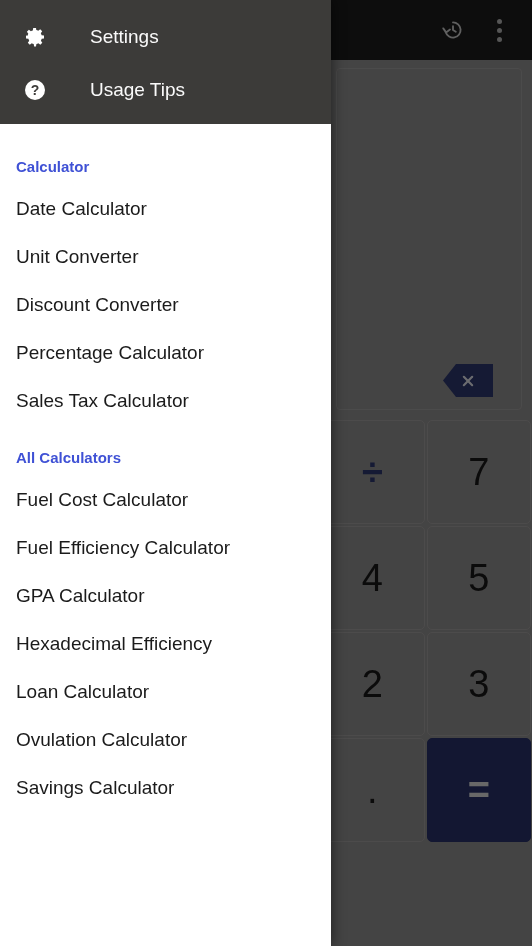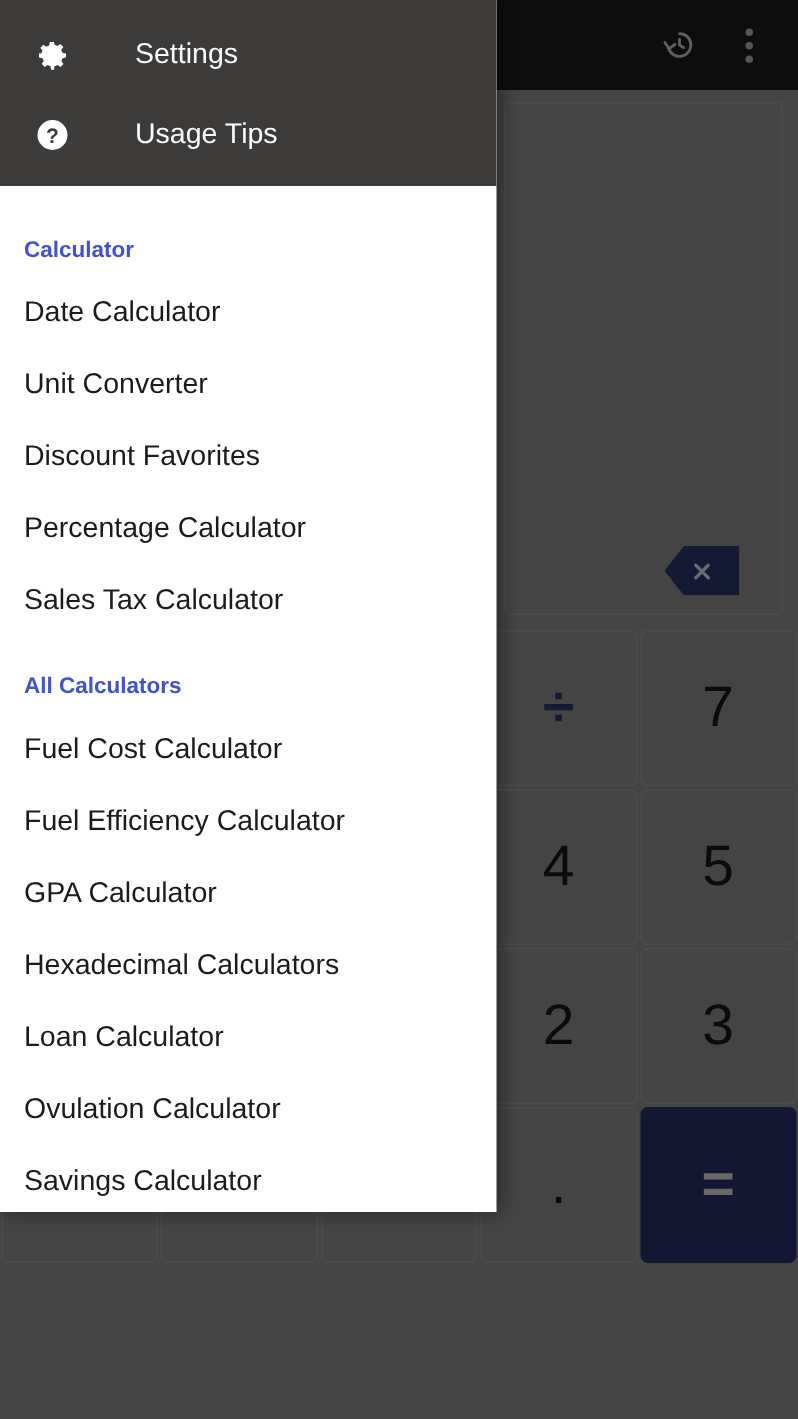--- a/index.html
+++ b/index.html
@@ -114,21 +114,21 @@
     position: absolute;
     inset: 0;
     background: rgba(0,0,0,.38);
     pointer-events: none;
   }
 
   
   .drawer {
     position: absolute;
     left: 0; top: 0;
-    width: 331px; height: 808px;
+    width: 331px; height: 946px;
     background: #ffffff;
     overflow: hidden;
     box-shadow: 2px 0 12px rgba(0,0,0,.45);
   }
   .drawer-header {
     background: #3c3b39;
     height: 124px;
     padding-top: 10px;
     box-sizing: border-box;
   }
@@ -247,27 +247,27 @@
           </svg>
         </span>
         <span class="header-label">Usage Tips</span>
       </div>
     </div>
 
     <div class="drawer-body">
         <div class="section-title">Calculator</div>
         <div class="nav-item">Date Calculator</div>
         <div class="nav-item">Unit Converter</div>
-        <div class="nav-item">Discount Favorites</div>
+        <div class="nav-item">Discount Converter</div>
         <div class="nav-item">Percentage Calculator</div>
         <div class="nav-item">Sales Tax Calculator</div>
         <div class="section-title">All Calculators</div>
         <div class="nav-item">Fuel Cost Calculator</div>
         <div class="nav-item">Fuel Efficiency Calculator</div>
         <div class="nav-item">GPA Calculator</div>
-        <div class="nav-item">Hexadecimal Calculators</div>
+        <div class="nav-item">Hexadecimal Efficiency</div>
         <div class="nav-item">Loan Calculator</div>
         <div class="nav-item">Ovulation Calculator</div>
         <div class="nav-item">Savings Calculator</div>
       </div>
   </div>
 
 </div>
 
 </body></html>

